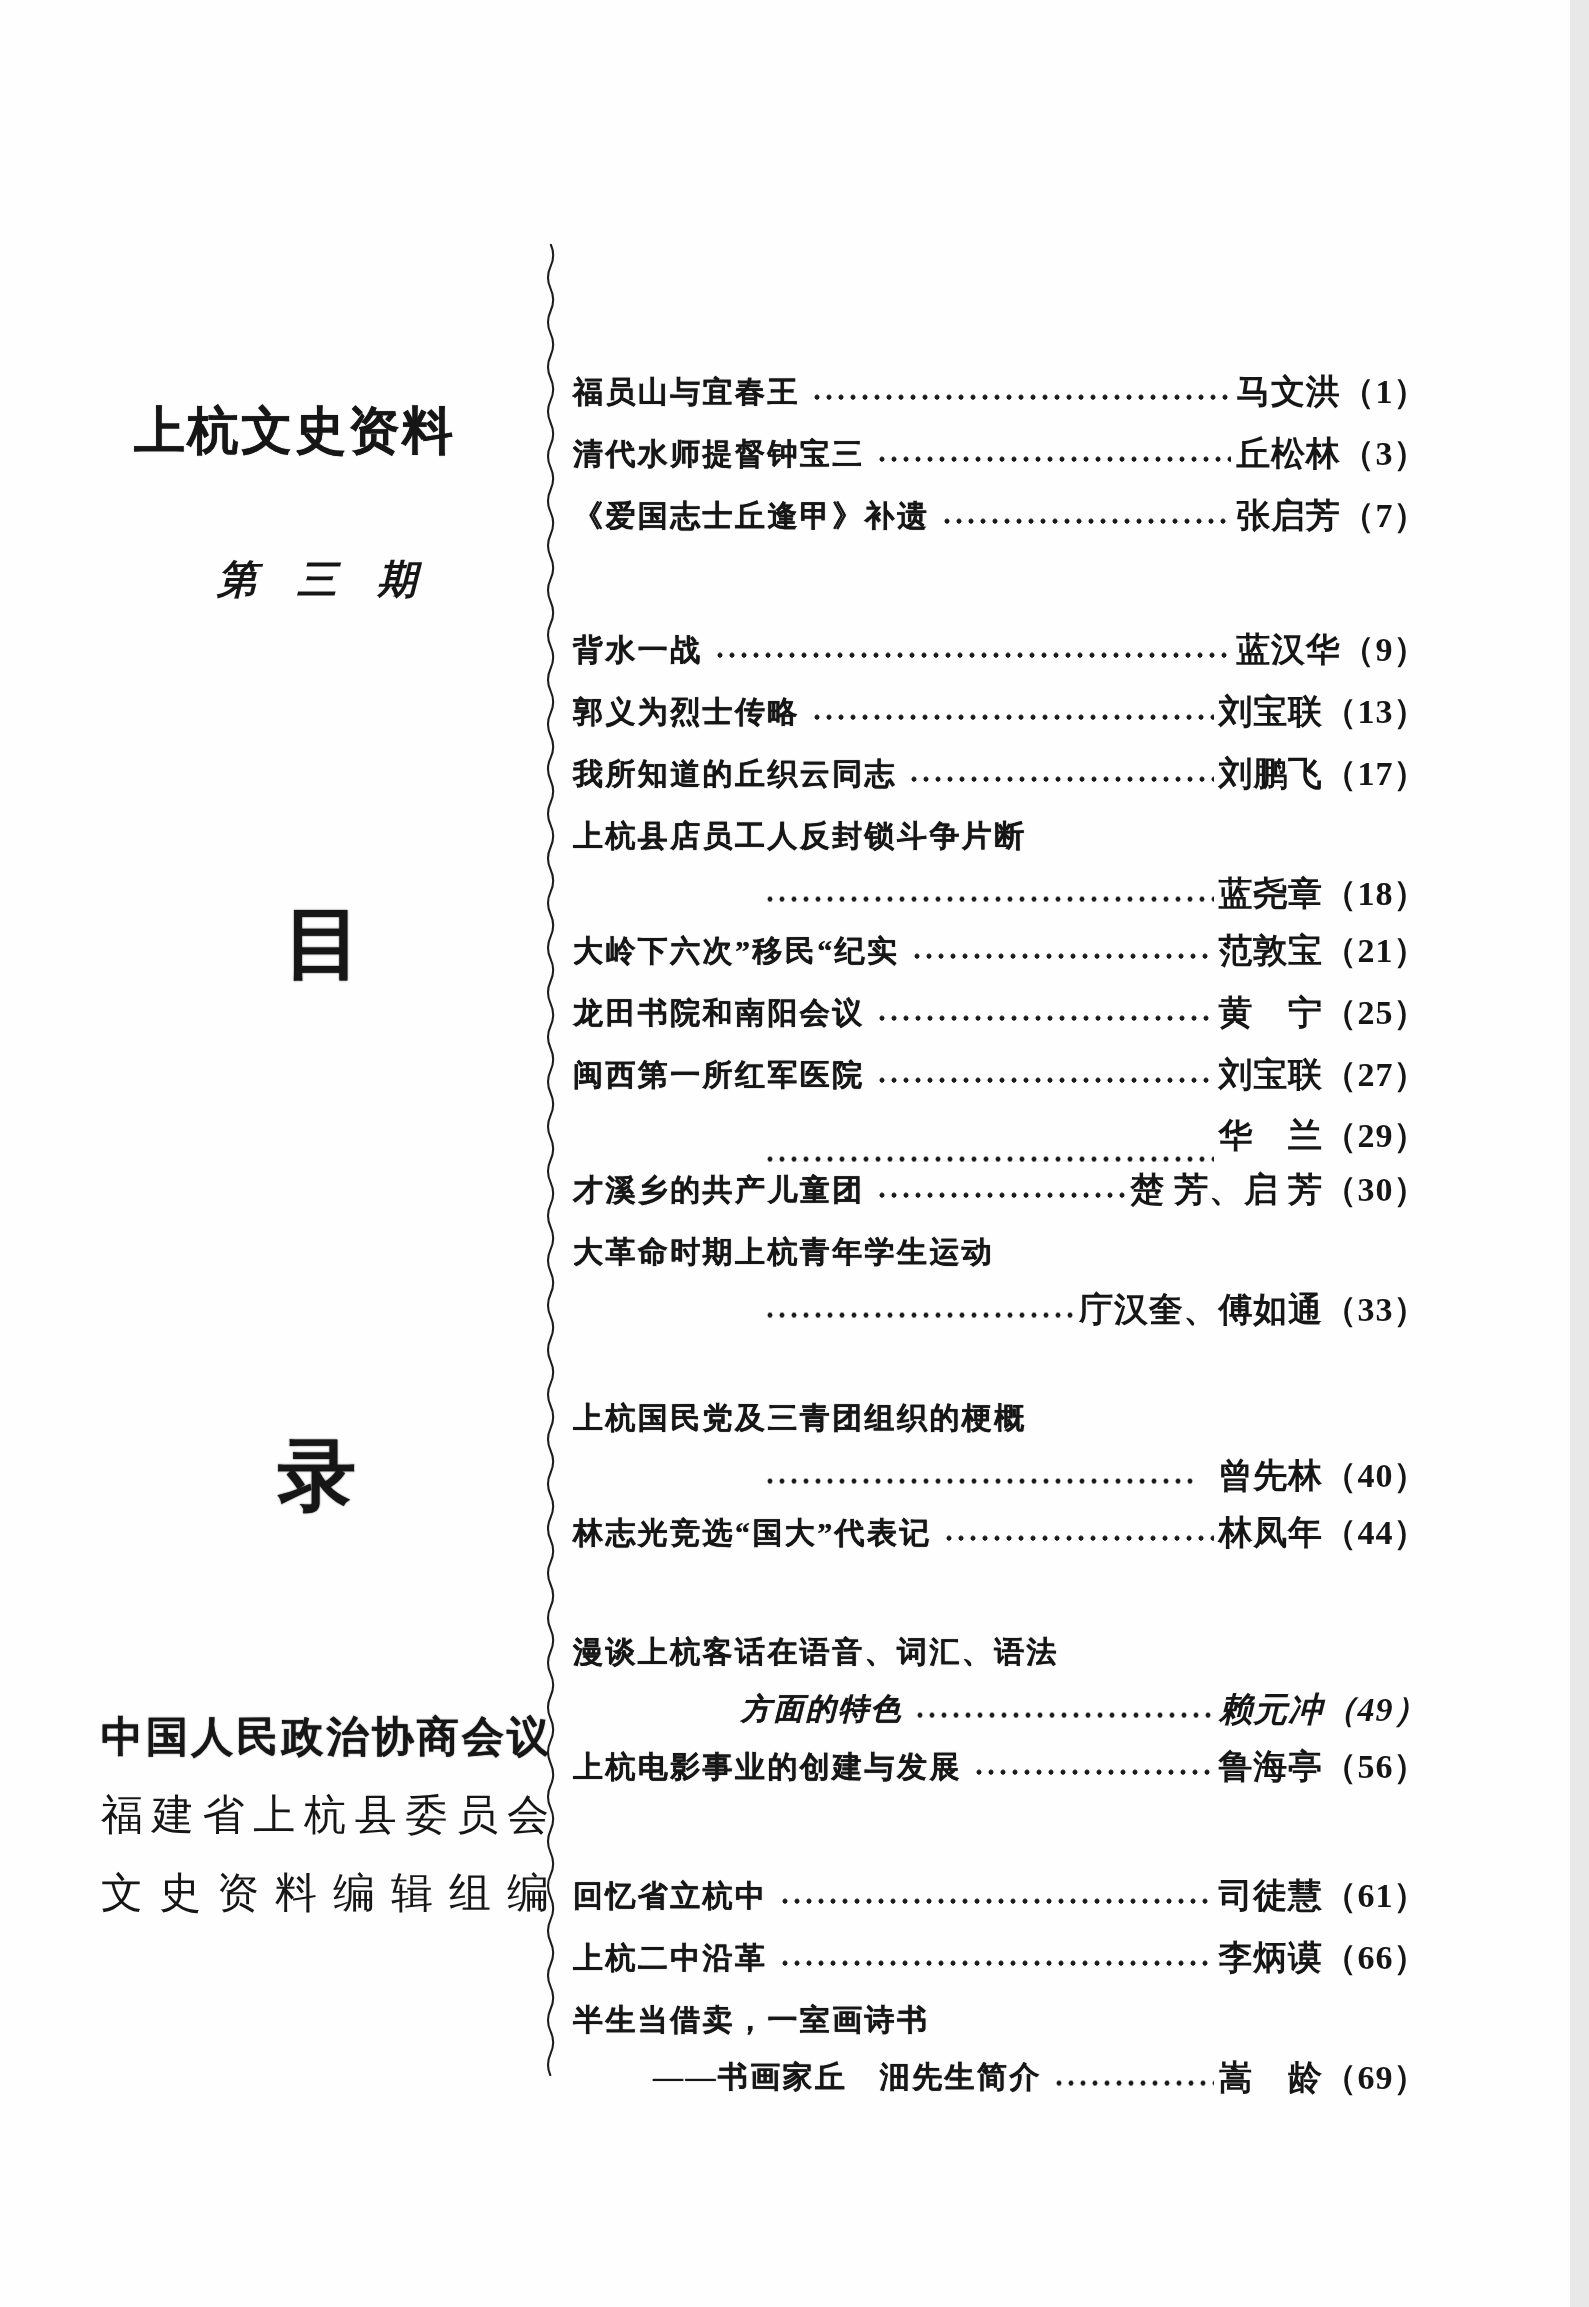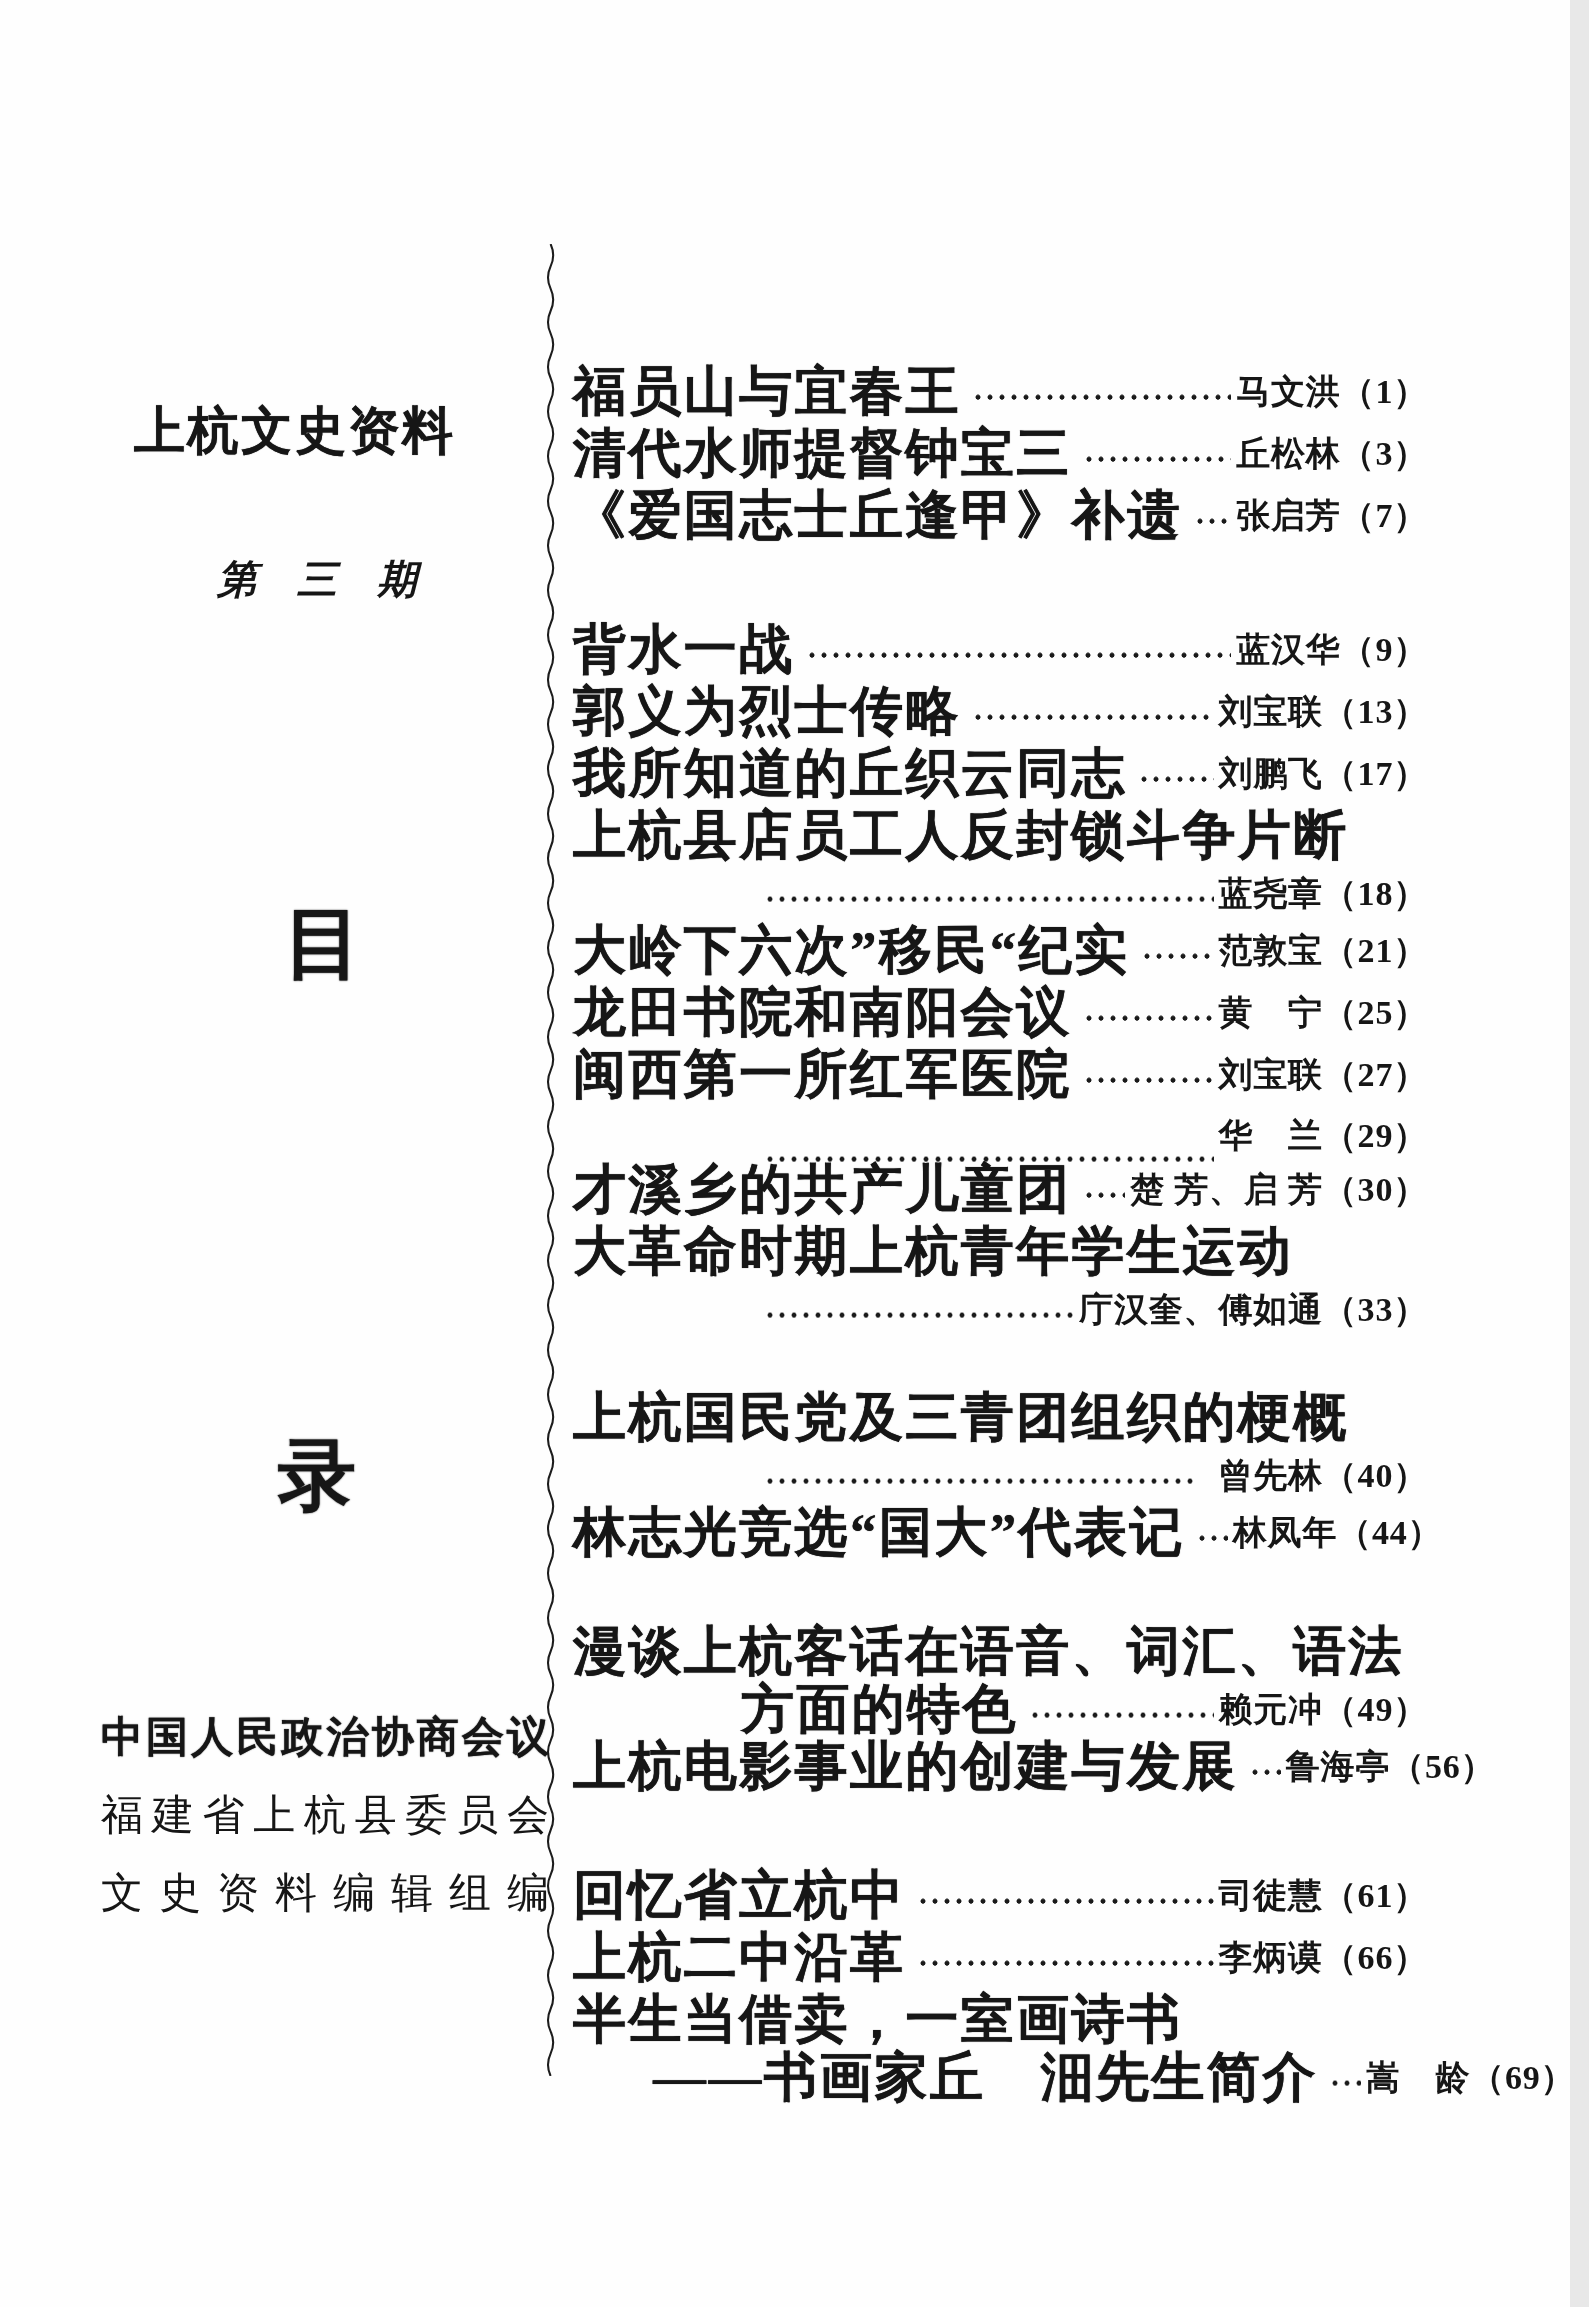--- a/index.html
+++ b/index.html
@@ -40,21 +40,21 @@
   
   .toc{
     position:absolute; left:573px; top:361px; width:855px;
   }
   .entry{ margin:0; }
   .row{
     display:flex; align-items:center; height:62px; white-space:nowrap;
   }
   .row.cont{ height:53px; }
   .t{
-    font-size:53px; font-weight:700; letter-spacing:2.4px;
+    font-size:30px; font-weight:700; letter-spacing:2.4px;
     text-shadow:0 0 0.8px #161616;
   }
   .a{
     font-size:34px; font-weight:700; letter-spacing:0.8px; flex:0 0 auto;
   }
   .lead{
     flex:1 1 auto; height:11.2px; min-width:32px;
     margin:0 4.8px 0 11.2px; transform:translateY(5.6px);
     background-image:radial-gradient(circle, #1a1a1a 2.2px, rgba(0,0,0,0) 2.8px);
     background-size:12px 11.2px; background-repeat:repeat-x;
@@ -192,21 +192,21 @@
         <div class="row">
           <span class="t">林志光竞选“国大”代表记</span>
           <span class="lead"></span>
           <span class="a">林凤年（44）</span>
         </div>
       </div>
       <div class="entry" style="margin-top: 57px;">
         <div class="row">
           <span class="t">漫谈上杭客话在语音、词汇、语法</span>
         </div>
-        <div class="row cont" style="padding-left: 168px;">
+        <div class="row cont" style="padding-left: 168px; font-style: italic;">
           <span class="t">方面的特色</span>
           <span class="lead"></span>
           <span class="a">赖元冲（49）</span>
         </div>
       </div>
       <div class="entry">
         <div class="row">
           <span class="t">上杭电影事业的创建与发展</span>
           <span class="lead"></span>
           <span class="a">鲁海亭（56）</span>

